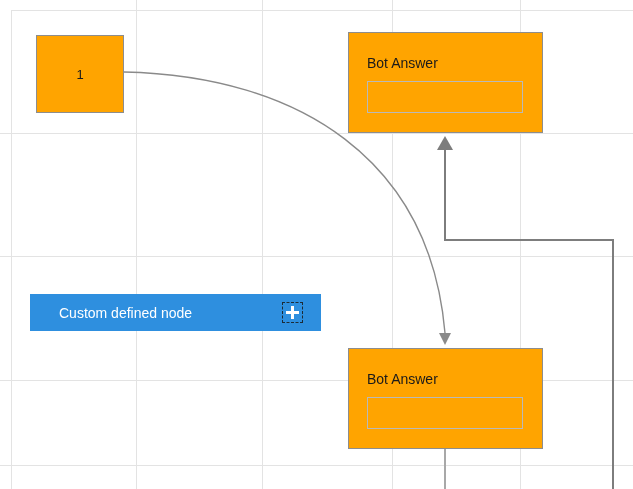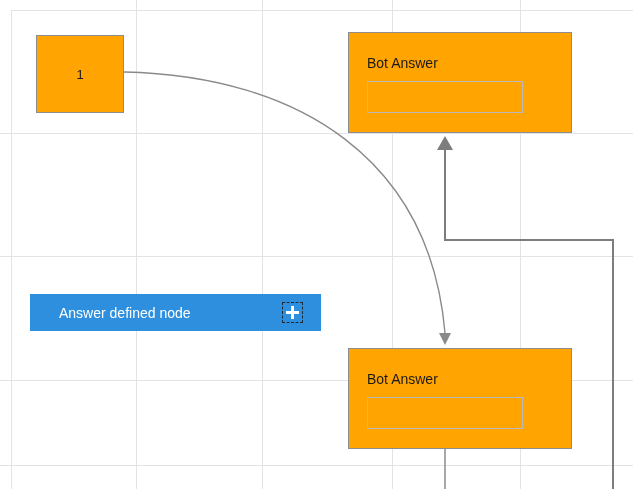--- a/index.html
+++ b/index.html
@@ -44,21 +44,21 @@
     display: flex;
     align-items: center;
     justify-content: center;
   }
   .node-start-label {
     color: #1a1a1a;
     font-size: 13px;
     line-height: 1;
   }
   .node-bot {
-    width: 224px;
+    width: 195px;
     height: 101px;
   }
   #bot-answer-top {
     left: 348px;
     top: 32px;
   }
   #bot-answer-bottom {
     left: 348px;
     top: 348px;
   }
@@ -172,20 +172,20 @@
     <div class="node-title">Bot Answer</div>
     <div class="node-slot"></div>
   </div>
 
   <div class="node node-bot" id="bot-answer-bottom">
     <div class="node-title">Bot Answer</div>
     <div class="node-slot"></div>
   </div>
 
   <div id="custom-node-bar">
-    <span class="bar-label">Answer defined node</span>
+    <span class="bar-label">Custom defined node</span>
     <span class="add-icon-box">
       <span class="plus-h"></span>
       <span class="plus-v"></span>
     </span>
   </div>
 
 </div>
 
 </body></html>

